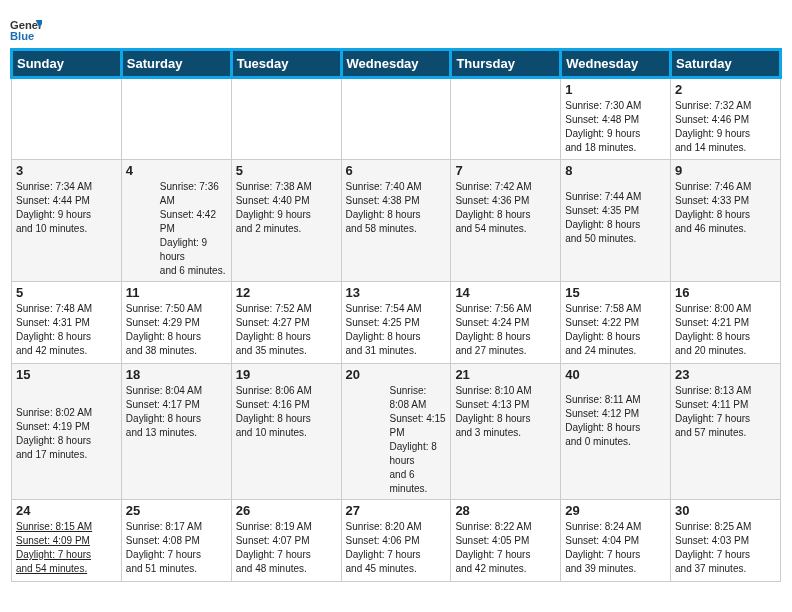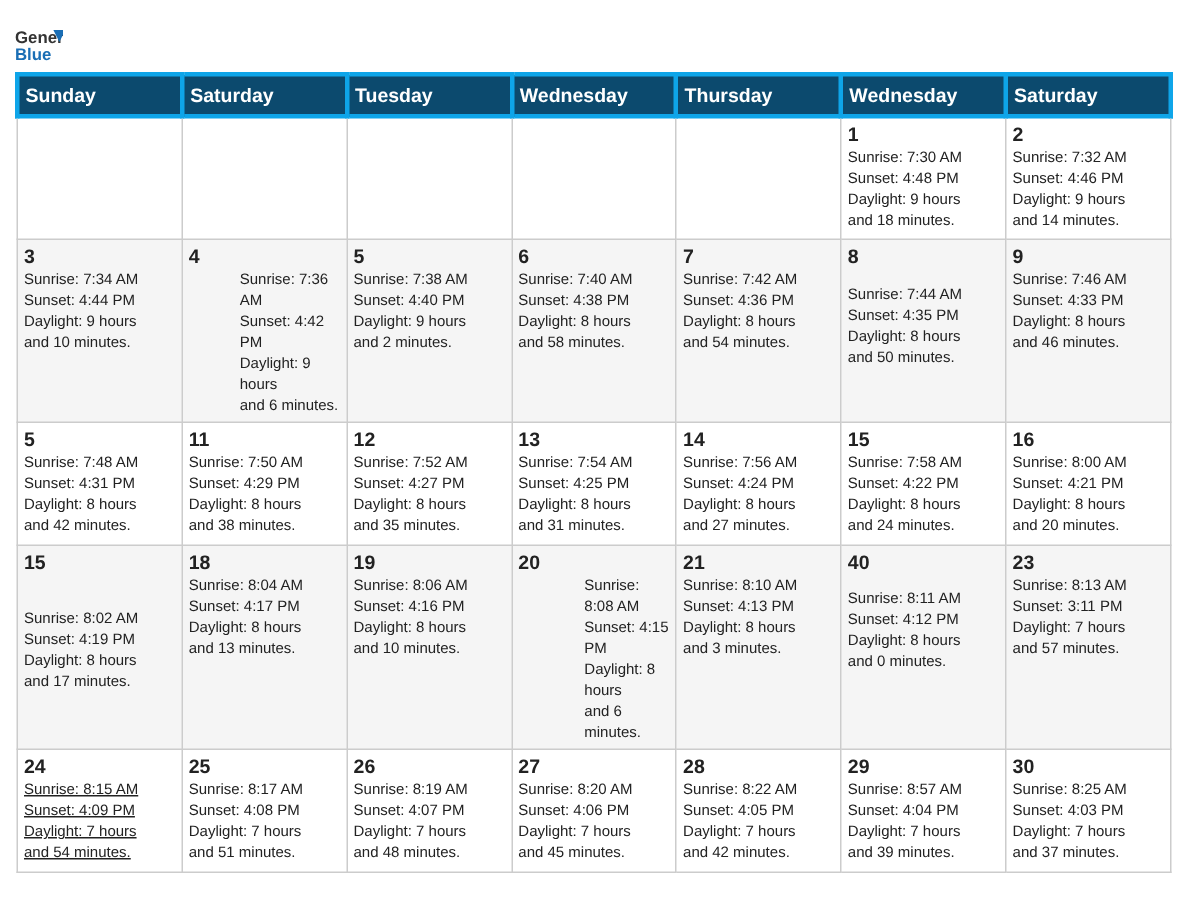--- a/index.html
+++ b/index.html
@@ -277,21 +277,21 @@
         <td>
           <div class="day-num">40</div>
           <div class="day-info" style="white-space: pre-line; margin-top: 11px;">Sunrise: 8:11 AM
 Sunset: 4:12 PM
 Daylight: 8 hours
 and 0 minutes.</div>
         </td>
         <td>
           <div class="day-num">23</div>
           <div class="day-info" style="white-space: pre-line;">Sunrise: 8:13 AM
-Sunset: 3:11 PM
+Sunset: 4:11 PM
 Daylight: 7 hours
 and 57 minutes.</div>
         </td>
       </tr>
       <tr class="row-odd">
         <td>
           <div class="day-num">24</div>
           <div class="day-info" style="white-space: pre-line; text-decoration: underline;">Sunrise: 8:15 AM
 Sunset: 4:09 PM
 Daylight: 7 hours
@@ -320,21 +320,21 @@
         </td>
         <td>
           <div class="day-num">28</div>
           <div class="day-info" style="white-space: pre-line;">Sunrise: 8:22 AM
 Sunset: 4:05 PM
 Daylight: 7 hours
 and 42 minutes.</div>
         </td>
         <td>
           <div class="day-num">29</div>
-          <div class="day-info" style="white-space: pre-line;">Sunrise: 8:57 AM
+          <div class="day-info" style="white-space: pre-line;">Sunrise: 8:24 AM
 Sunset: 4:04 PM
 Daylight: 7 hours
 and 39 minutes.</div>
         </td>
         <td>
           <div class="day-num">30</div>
           <div class="day-info" style="white-space: pre-line;">Sunrise: 8:25 AM
 Sunset: 4:03 PM
 Daylight: 7 hours
 and 37 minutes.</div>

